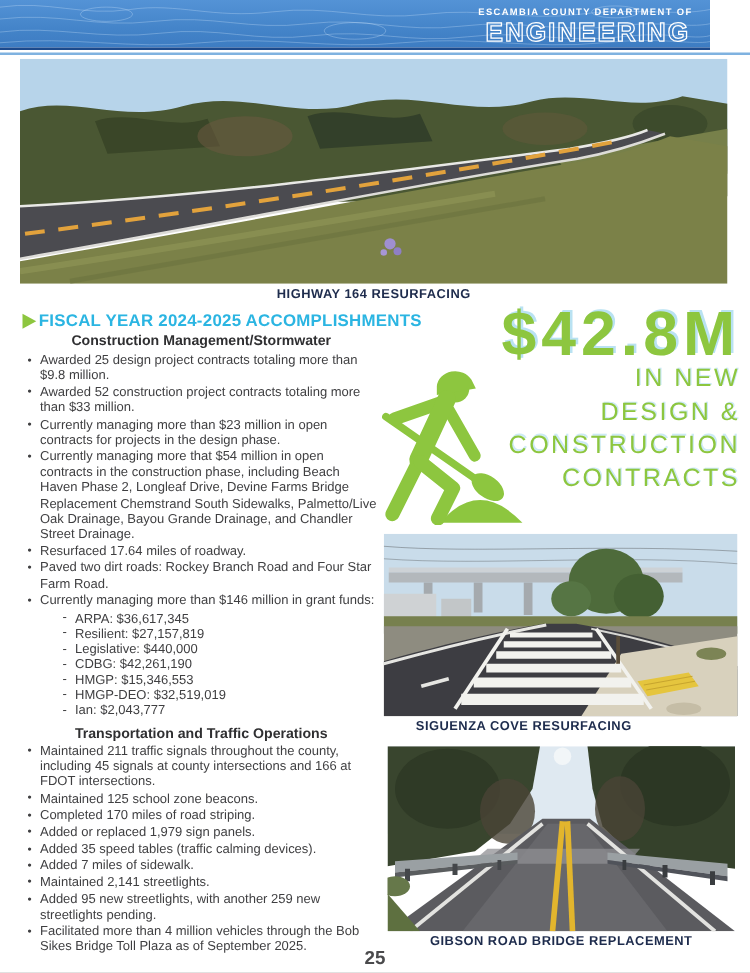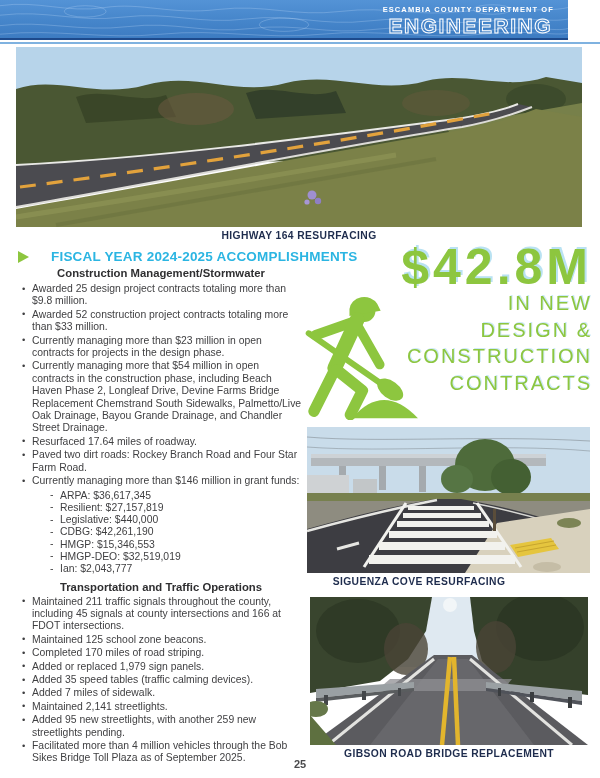--- a/index.html
+++ b/index.html
@@ -38,21 +38,21 @@
     margin-top:3px; text-align:center;
     font-size:10.3px; font-weight:bold; letter-spacing:0.4px; color:#1e2c4d;
   }
   .fig-highway { left:16px; top:47px; width:566px; }
   .fig-siguenza { left:307px; top:427px; width:224px; }
   .fig-gibson { left:310px; top:597px; width:278px; }
 
   
   .fy-heading {
     position:absolute; left:18px; top:249px;
-    display:flex; align-items:center; gap:22px;text-align:center;
+    display:flex; align-items:center; gap:2px;text-align:center;
   }
   .fy-triangle {
     width:0; height:0;
     border-top:6.5px solid transparent; border-bottom:6.5px solid transparent;
     border-left:11px solid #8dc63f;
   }
   .fy-title {
     font-size:13.5px; font-weight:bold; color:#2bb5e2; letter-spacing:0.2px;
   }
 
@@ -92,21 +92,21 @@
     white-space:nowrap;
   }
   .hl-line {
     font-size:20px; font-weight:normal; line-height:26.5px; letter-spacing:2px;
     text-shadow:1px -1px 0 #cdeaf6;
   }
   .worker-icon { position:absolute; left:0; top:46px; }
 
   .page-number {
     position:absolute; left:0; top:758px; width:600px; text-align:center;
-    font-size:11px; font-weight:bold; color:#4a4a4c;
+    font-size:15px; font-weight:bold; color:#4a4a4c;
   }
 </style>
 </head>
 <body>
 
 <div class="page">
 
   <div class="banner">
     <svg class="banner-pattern" viewBox="0 0 600 40" preserveAspectRatio="none">
       <g fill="none" stroke="rgba(200,225,250,0.35)" stroke-width="0.8">

